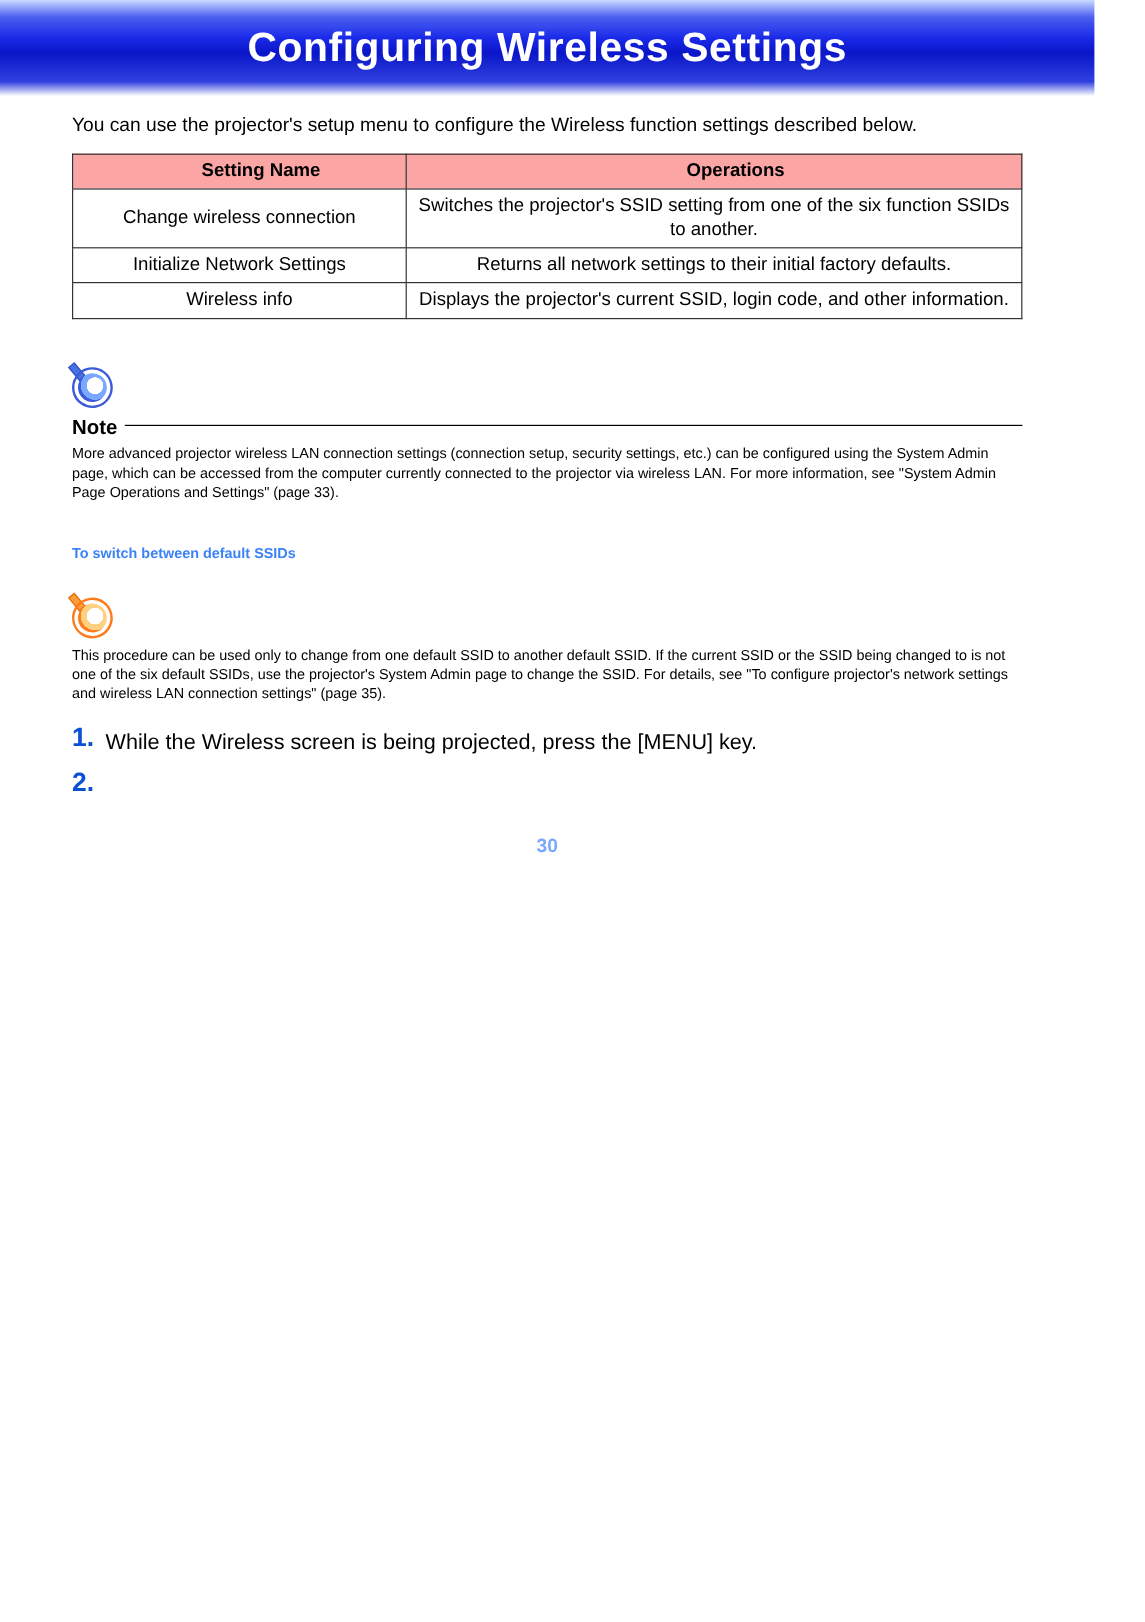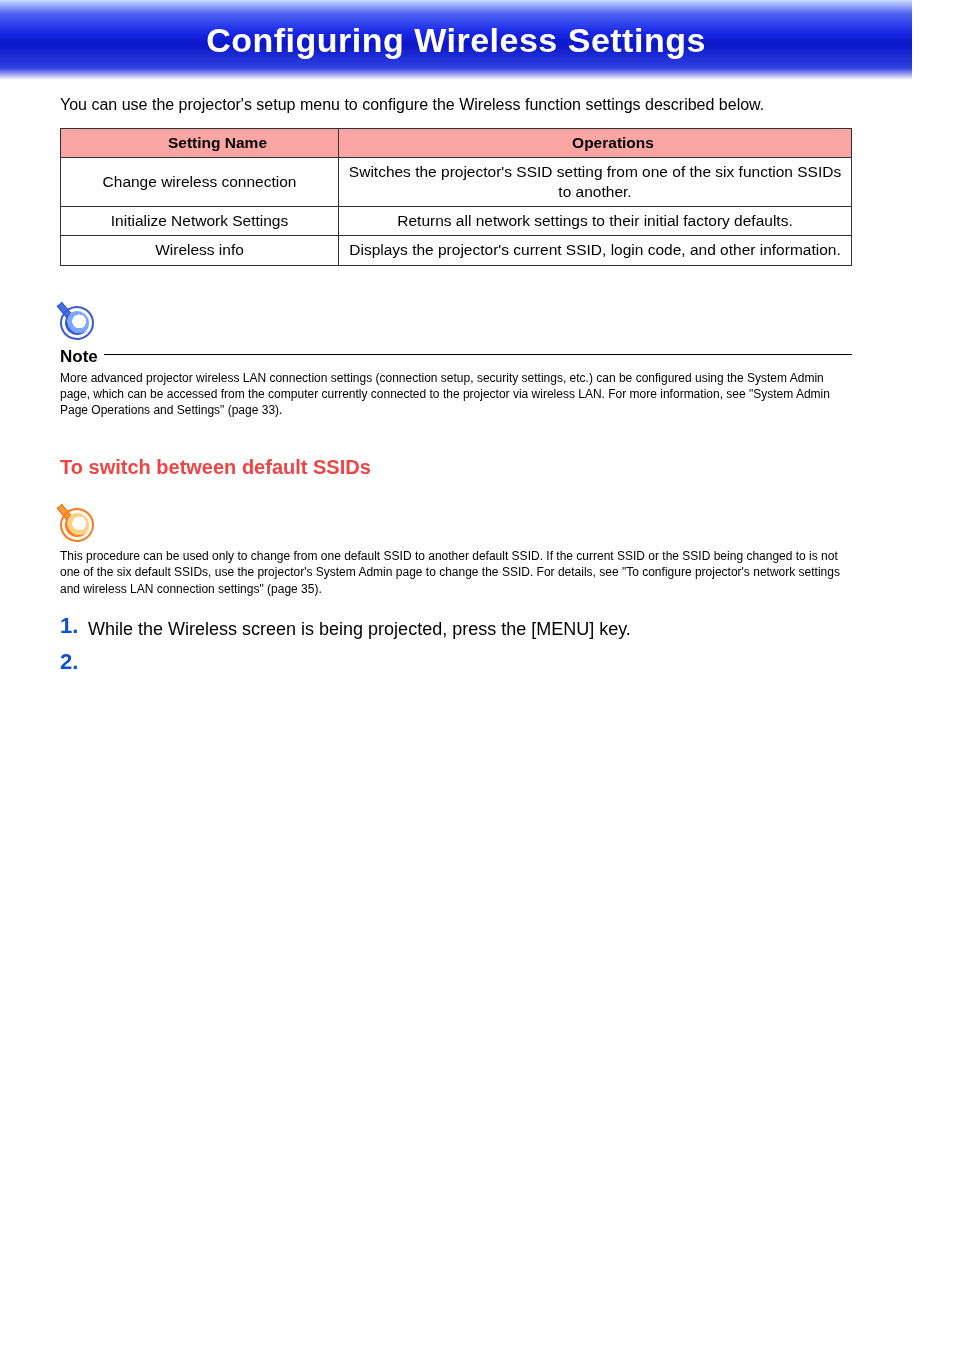--- a/index.html
+++ b/index.html
@@ -128,23 +128,23 @@
     border-bottom: 1px solid #000;
     margin-left: 6px;
     position: relative;
     top: -2px;
   }
   .callout-text {
     font-size: 12px;
     line-height: 1.35;
   }
   .section-h {
-    color: #ef4444;
-    font-weight: bold;
-    font-size: 20px;
+    color: #3b82f6;
+    font-weight: bold;
+    font-size: 12px;
     margin: 36px 0 28px 0;
   }
   .step-block {
     margin-top: 18px;
   }
   .step {
     display: flex;
     align-items: flex-start;
     margin-bottom: 10px;
   }
@@ -259,13 +259,14 @@
         <div class="step-num">1.</div>
         <div class="step-text">While the Wireless screen is being projected, press the [MENU] key.</div>
       </div>
       <div class="step">
         <div class="step-num">2.</div>
       </div>
     </div>
 
   </div>
 
+  <div class="page-num">30</div>
 </div>
 
 </body></html>

